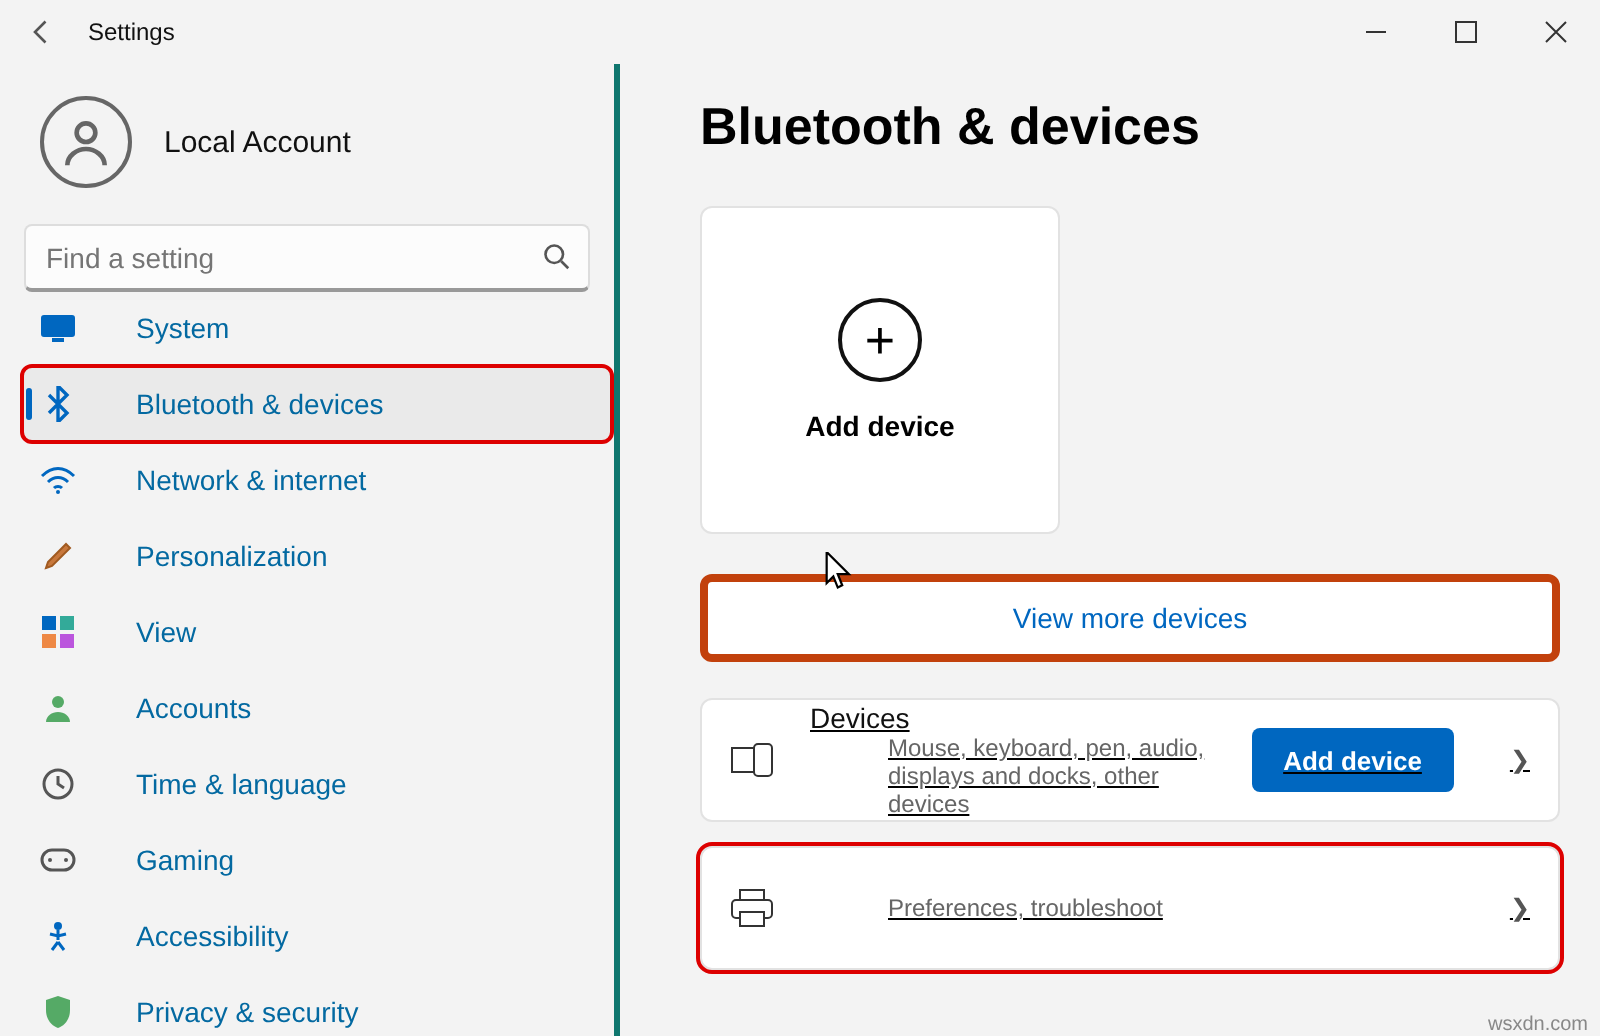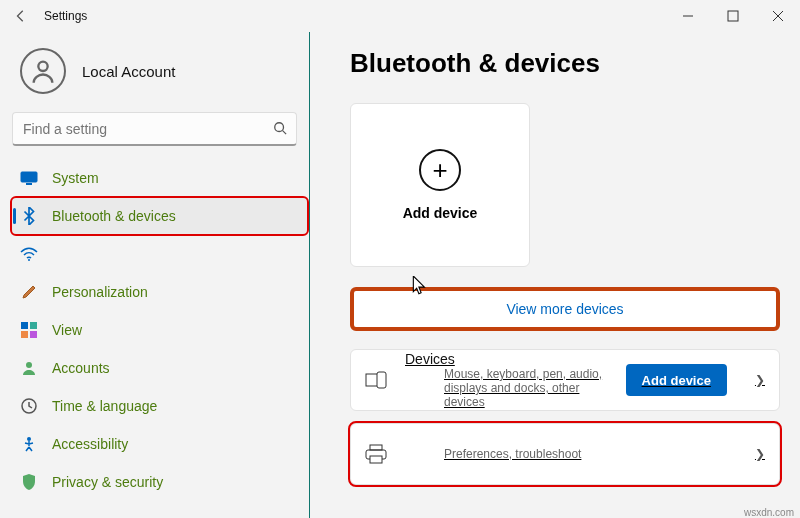--- a/index.html
+++ b/index.html
@@ -4,29 +4,29 @@
 <style>
   * { box-sizing: border-box; font-family: "Segoe UI", Arial, sans-serif; }
   body { margin: 0; background: #f3f3f3; width: 800px; height: 518px; overflow: hidden; }
   .window { width: 800px; height: 518px; background: #f3f3f3; display: flex; flex-direction: column; justify-content: center; }
   .titlebar { height: 32px; display: flex; align-items: center; padding: 0 0 0 12px; background: #f3f3f3; }
   .titlebar-back { width: 18px; height: 18px; display: flex; align-items: center; justify-content: center; margin-right: 14px; color: #555; }
   .titlebar-title { font-size: 12px; color: #111; flex: 1; }
   .win-controls { display: flex; }
   .win-btn { width: 45px; height: 32px; display: flex; align-items: center; justify-content: center; color: #333; }
   .body { display: flex; flex: 1; overflow: hidden; }
-  .sidebar { width: 310px; display: flex; flex-direction: column; padding: 8px 2px 0 12px; border-right: 1px solid #0f766e; }
+  .sidebar { width: 310px; display: flex; flex-direction: column; padding: 8px 2px 0 12px; border-right: 3px solid #0f766e; }
   .user-row { display: flex; align-items: center; gap: 16px; padding: 8px 4px 18px 8px; }
   .avatar { width: 46px; height: 46px; border: 2px solid #666; border-radius: 50%; display: flex; align-items: center; justify-content: center; }
   .username { font-size: 15px; color: #111; }
-  .search { position: relative; margin: 0 10px 14px 0; }
+  .search { position: relative; margin: 0 10px 0 0; }
   .search input { width: 100%; height: 34px; background: #fcfcfc; border: 1px solid #ddd; border-bottom: 2px solid #999; border-radius: 4px; padding: 0 30px 0 10px; font-size: 14px; outline: none; color: #777; }
   .search-icon { position: absolute; right: 10px; top: 9px; color: #555; }
   .nav { display: flex; flex-direction: column; gap: 2px; }
-  .nav-item { display: flex; align-items: center; height: 36px; border-radius: 4px; padding: 0 8px; gap: 14px; font-size: 14px; color: #4d7c0f; cursor: pointer; }
+  .nav-item { display: flex; align-items: center; height: 36px; border-radius: 4px; padding: 0 8px; gap: 30px; font-size: 14px; color: #0369a1; cursor: pointer; }
   .nav-item.active { background: #eaeaea; position: relative; }
   .nav-item.active::before { content: ""; position: absolute; left: 1px; top: 10px; bottom: 10px; width: 3px; background: #0067c0; border-radius: 2px; }
   .nav-icon { width: 18px; height: 18px; display: flex; align-items: center; justify-content: center; }
   .highlight-red { outline: 2px solid #d00; outline-offset: 0; }
   .main { flex: 1; padding: 12px 20px 0 40px; overflow-y: auto; }
   .page-title { font-size: 26px; font-weight: 600; margin: 4px 0 24px 0; }
   .card-add { width: 180px; height: 164px; border: 1px solid #e2e2e2; border-radius: 6px; background: #fff; display: flex; flex-direction: column; align-items: center; justify-content: center; gap: 14px; margin-bottom: 20px; }
   .plus-circle { width: 42px; height: 42px; border: 2px solid #111; border-radius: 50%; display: flex; align-items: center; justify-content: center; font-size: 26px; font-weight: 300; }
   .card-add-label { font-size: 14px; font-weight: 600; }
   .view-more { width: 100%; border: 4px solid #c2410c; background: #fff; border-radius: 6px; height: 44px; display: flex; align-items: center; justify-content: center; color: #0067c0; font-size: 14px; margin-bottom: 18px; }
@@ -110,20 +110,21 @@
             </span>
           <span>Bluetooth &amp; devices</span>
         </div>
         <div class="nav-item">
           <span class="nav-icon">
               <svg width="18" height="14" viewBox="0 0 18 14">
                 <path d="M1 5c5-5 11-5 16 0M4 8c3-3 7-3 10 0M7 11c1-1 3-1 4 0" stroke="#0067c0" stroke-width="1.5" fill="none"></path>
                 <circle cx="9" cy="13" r="1" fill="#0067c0"></circle>
               </svg>
             </span>
+          <span>Network &amp; internet</span>
         </div>
         <div class="nav-item">
           <span class="nav-icon">
               <svg width="16" height="16" viewBox="0 0 16 16">
                 <path d="M2 14l3-1 9-9-2-2-9 9z" fill="#c8783c" stroke="#a05a20"></path>
               </svg>
             </span>
           <span>Personalization</span>
         </div>
         <div class="nav-item">
@@ -147,20 +148,30 @@
           <span>Accounts</span>
         </div>
         <div class="nav-item">
           <span class="nav-icon">
               <svg width="16" height="16">
                 <circle cx="8" cy="8" r="7" stroke="#555" fill="none" stroke-width="1.5"></circle>
                 <path d="M8 4v4l3 2" stroke="#555" stroke-width="1.5" fill="none"></path>
               </svg>
             </span>
           <span>Time &amp; language</span>
+        </div>
+        <div class="nav-item">
+          <span class="nav-icon">
+              <svg width="18" height="12" viewBox="0 0 18 12">
+                <rect x="1" y="1" width="16" height="10" rx="5" stroke="#555" fill="none" stroke-width="1.5"></rect>
+                <circle cx="5" cy="6" r="1" fill="#555"></circle>
+                <circle cx="13" cy="6" r="1" fill="#555"></circle>
+              </svg>
+            </span>
+          <span>Gaming</span>
         </div>
         <div class="nav-item">
           <span class="nav-icon">
               <svg width="16" height="16" viewBox="0 0 16 16">
                 <circle cx="8" cy="3" r="2" fill="#0067c0"></circle>
                 <path d="M8 5v5m-4-3l4 1 4-1m-4 4l-3 4m3-4l3 4" stroke="#0067c0" stroke-width="1.5" fill="none"></path>
               </svg>
             </span>
           <span>Accessibility</span>
         </div>

